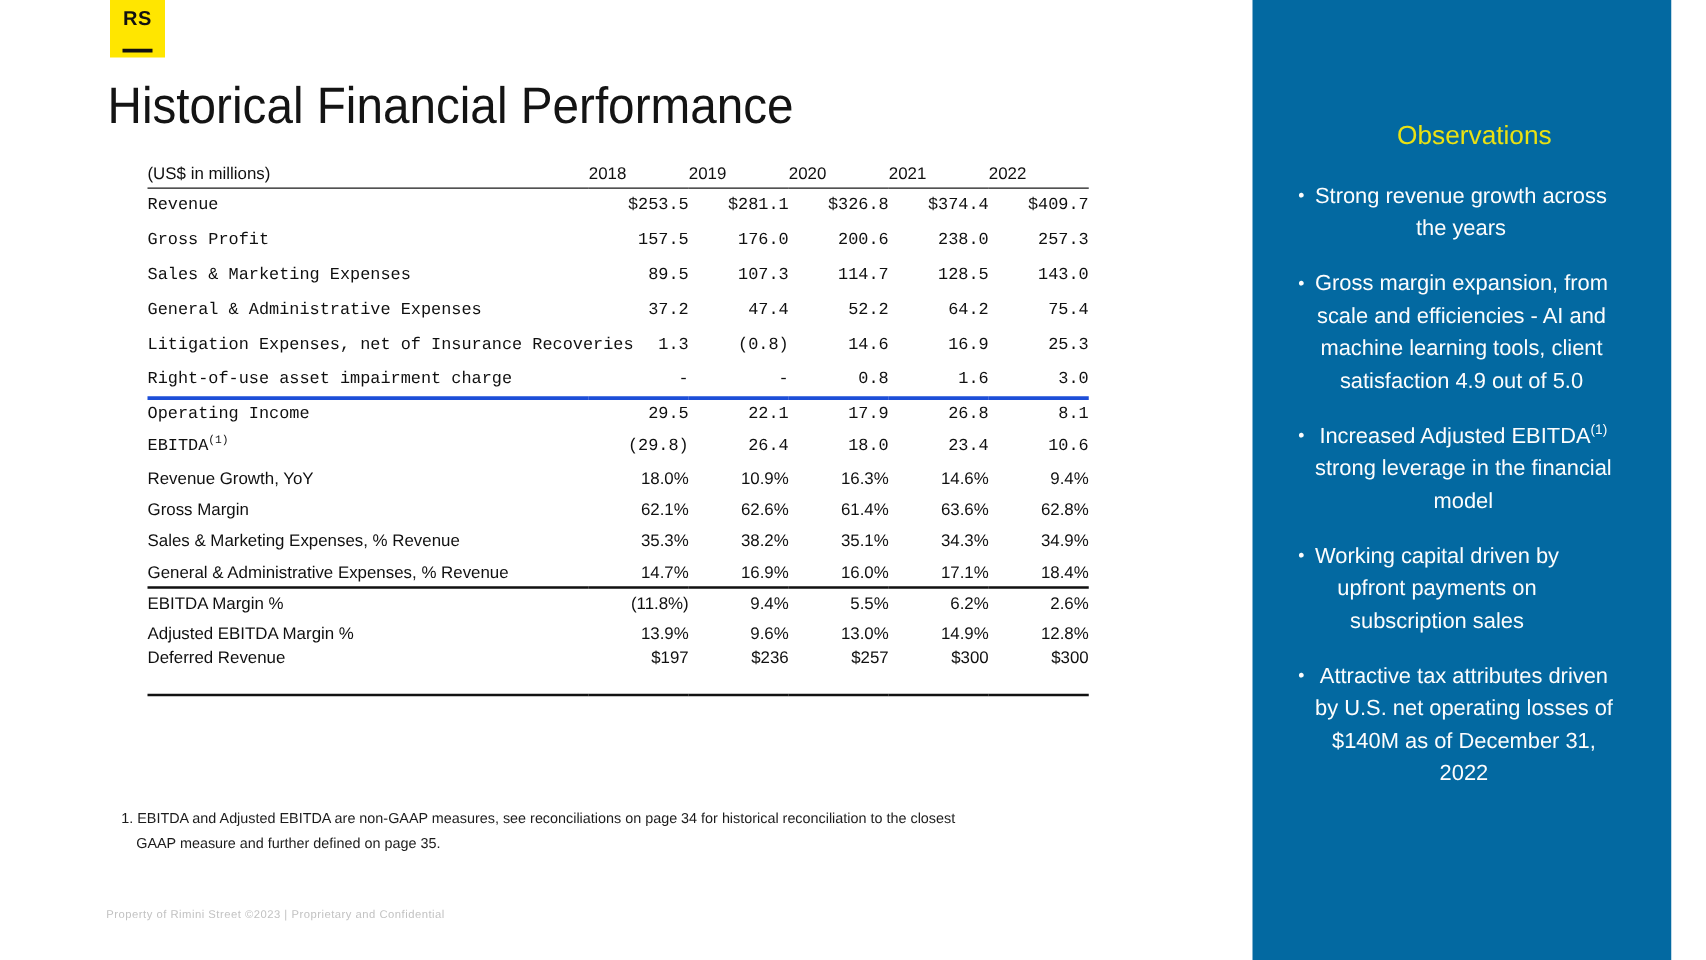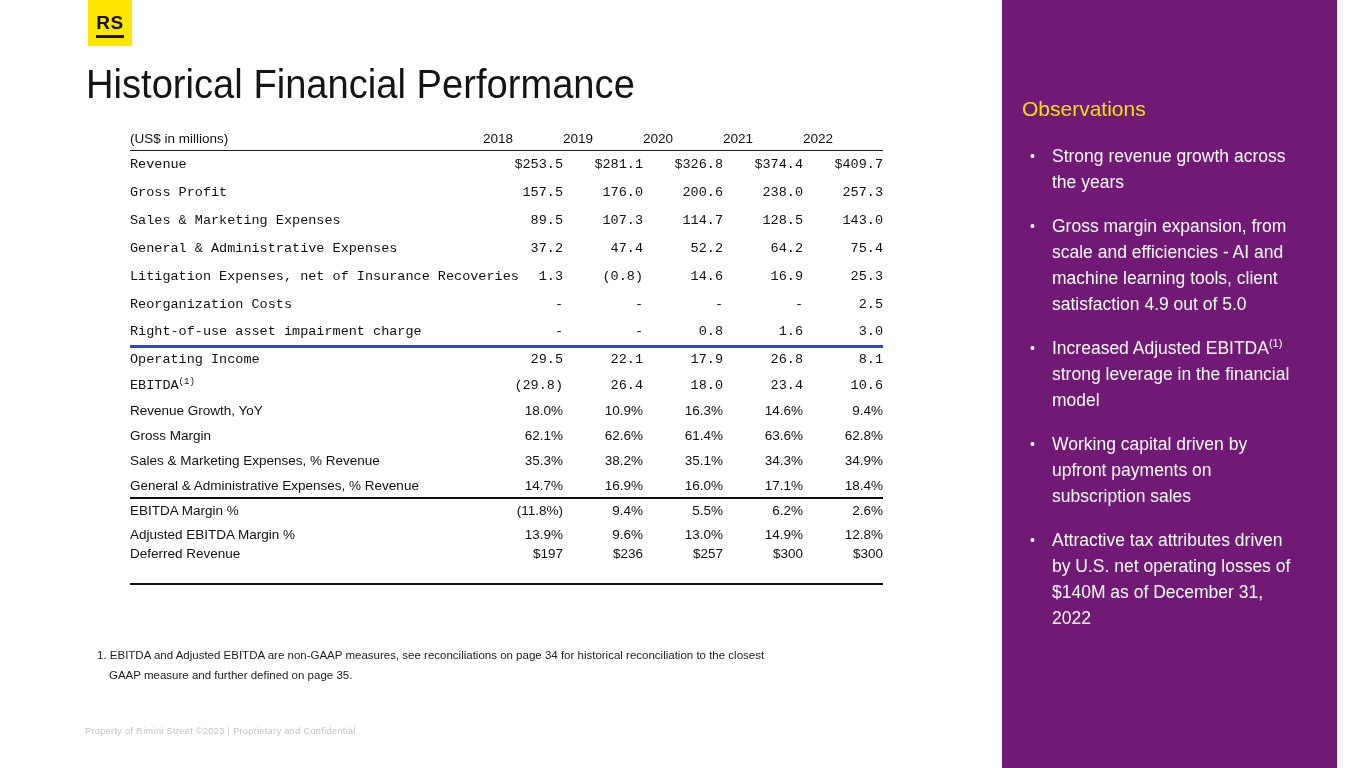--- a/index.html
+++ b/index.html
@@ -10,38 +10,38 @@
     position:relative; overflow:hidden;
   }
   .slide { position:absolute; inset:0; }
 
   
   .logo {
     position:absolute; left:88px; top:0; width:44px; height:46px;
     background:#FFE600; display:flex; align-items:center; justify-content:center;
   }
   .logo-text {
-    font-weight:bold; font-size:19px; color:#111; line-height:1;
-    border-bottom:3px solid #111; padding-bottom:3px; margin-top:4px;
+    font-weight:bold; font-size:16px; color:#111; line-height:1;
+    border-bottom:3px solid #111; padding-bottom:15px; margin-top:4px;
     letter-spacing:0.5px;
   }
 
   
   .page-title {
     position:absolute; left:86px; top:61px;
     font-size:41px; color:#141414; white-space:nowrap;
     transform:scaleX(0.93); transform-origin:left center;
     font-weight:400;
   }
 
   
   table.fin {
     position:absolute; left:118px; top:128px; width:753px;
     border-collapse:collapse; table-layout:fixed;
-    font-size:13.5px; color:#101010;margin-left:12px;
+    font-size:13.5px; color:#101010;
   }
   table.fin col.lbl { width:353px; }
   table.fin col.val { width:80px; }
   table.fin th, table.fin td { padding:0; white-space:nowrap; font-weight:400; }
   table.fin th { text-align:left; vertical-align:bottom; padding-bottom:4px; height:22px; border-bottom:1px solid #1a1a1a; }
   table.fin th.lbl { text-align:left; }
   table.fin td { text-align:right; vertical-align:middle; }
   table.fin td.lbl { text-align:left; }
   tr.r-norm  { height:28px;font-family:Liberation Mono, monospace; }
   tr.r-mid   { height:26px;font-family:Liberation Mono, monospace; }
@@ -62,21 +62,22 @@
 
   
   .footer-note {
     position:absolute; left:85px; top:726px;
     font-size:9px; color:#c2c2c2; letter-spacing:0.4px;
   }
 
   
   .obs-panel {
     position:absolute; left:1002px; top:0; width:335px; height:768px;
-    background:#701a75;
+    background:#0369a1;
+    text-align:center;
   }
   .obs-title {
     margin:97px 0 0 20px; color:#EBE112; font-size:21px; font-weight:400;
   }
   .obs-list { list-style:none; margin:22px 0 0 0; padding:0 18px 0 28px; }
   .obs-item { display:flex; margin-bottom:18px; color:#fdfdfd; }
   .obs-bullet { width:22px; flex:0 0 22px; font-size:14px; line-height:26px; color:#fdfdfd; }
   .obs-text { font-size:17.5px; line-height:26px; white-space:pre-line; }
   .obs-text sup { font-size:11px; }
 </style>
@@ -144,28 +145,20 @@
           <td>75.4</td>
         </tr>
         <tr class="r-norm">
           <td class="lbl">Litigation Expenses, net of Insurance Recoveries</td>
           <td>1.3</td>
           <td>(0.8)</td>
           <td>14.6</td>
           <td>16.9</td>
           <td>25.3</td>
         </tr>
-        <tr class="r-norm">
-          <td class="lbl">Reorganization Costs</td>
-          <td>-</td>
-          <td>-</td>
-          <td>-</td>
-          <td>-</td>
-          <td>2.5</td>
-        </tr>
         <tr class="r-norm rule-thin">
           <td class="lbl">Right-of-use asset impairment charge</td>
           <td>-</td>
           <td>-</td>
           <td>0.8</td>
           <td>1.6</td>
           <td>3.0</td>
         </tr>
         <tr class="r-mid">
           <td class="lbl">Operating Income</td>

